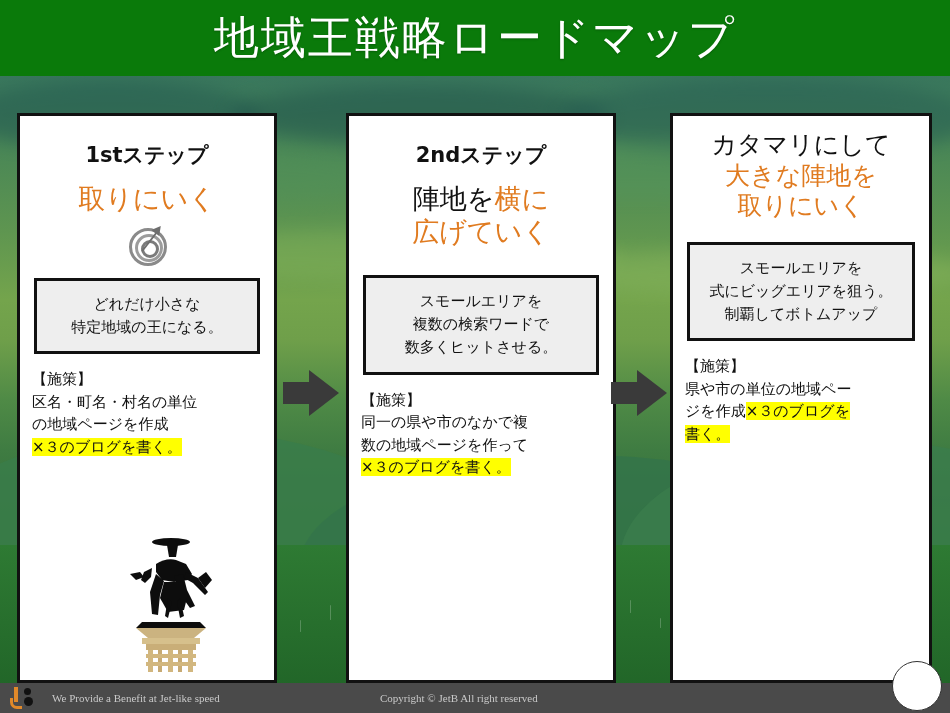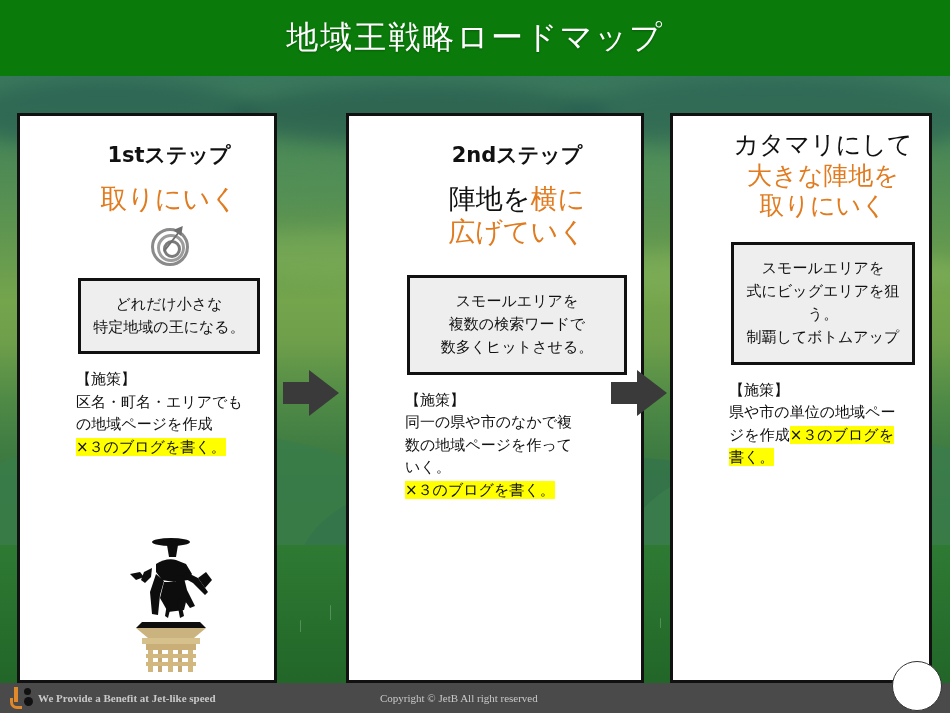--- a/index.html
+++ b/index.html
@@ -21,29 +21,29 @@
           #29772f 640px, #26702c 690px, #256e2b 713px);
   }
   .cloud{position:absolute;border-radius:50%;filter:blur(9px);opacity:.5;}
   .hill{position:absolute;border-radius:50% 50% 0 0 / 100% 100% 0 0;}
   .grass-blade{position:absolute;background:rgba(255,255,255,.22);
                width:1px;border-radius:1px;}
 
   
   .header{position:absolute;left:0;top:0;width:950px;height:76px;
           background:#0a7a0a;display:flex;align-items:center;justify-content:center;}
-  .header h1{margin:0;color:#ffffff;font-size:32px;font-weight:400;
+  .header h1{margin:0;color:#ffffff;font-size:45px;font-weight:400;
              letter-spacing:2px;font-family:"DejaVu Sans",sans-serif;
              text-shadow:0 1px 2px rgba(0,0,0,.25);}
 
   
   .panel{position:absolute;top:113px;height:570px;background:#ffffff;
-         border:3px solid #111;box-sizing:border-box;overflow:hidden;padding-left:44px;}
+         border:3px solid #111;box-sizing:border-box;overflow:hidden;}
   #panel-1{left:17px;width:260px;}
-  #panel-2{left:346px;width:298px;}
+  #panel-2{left:346px;width:270px;}
   #panel-3{left:670px;width:262px;}
 
   .step-label{text-align:center;font-weight:bold;font-size:21px;color:#111;
               margin-top:25px;font-family:"DejaVu Sans",sans-serif;}
   .headline{text-align:center;font-size:27px;line-height:1.22;color:#111;
             font-family:"DejaVu Serif",serif;font-weight:400;margin-top:14px;
             padding:0 6px;}
   .headline .hl{color:#e07b20;}
   .p3 .headline{font-size:25px;}
 
@@ -78,21 +78,21 @@
 
   
   .illus{position:absolute;}
   
   #illus-tower{left:92px;bottom:8px;width:118px;height:160px;}
 
   
   .footer{position:absolute;left:0;bottom:0;width:950px;height:30px;
           background:#4a4a4a;color:#c9c9c9;font-size:11px;
           display:flex;align-items:center;font-family:"Liberation Serif",serif;}
-  .footer .tagline{position:absolute;left:38px;font-weight:bold;}
+  .footer .tagline{position:absolute;left:52px;}
   .footer .copyright{position:absolute;left:380px;}
   .logo{position:absolute;left:10px;top:4px;width:30px;height:22px;}
   .logo .jbar{position:absolute;left:4px;top:0;width:4px;height:15px;background:#e0892a;}
   .logo .jhook{position:absolute;left:0px;top:11px;width:9px;height:8px;
                border:3px solid #e0892a;border-top:none;border-right:none;
                border-radius:0 0 0 7px;}
   .logo .dot1{position:absolute;left:14px;top:1px;width:7px;height:7px;
               border-radius:50%;background:#111;}
   .logo .dot2{position:absolute;left:14px;top:10px;width:9px;height:9px;
               border-radius:50%;background:#111;}
@@ -148,21 +148,21 @@
       </div>
     </div>
 
     <div class="notebox">
       <div>どれだけ小さな</div>
       <div>特定地域の王になる。</div>
     </div>
 
     <div class="measures">
       <div>【施策】</div>
-      <div>区名・町名・エリアでも</div>
+      <div>区名・町名・村名の単位</div>
       <div>の地域ページを作成</div>
       <div><span class="mark">×３のブログを書く。</span></div>
     </div>
 
     <div class="illus" id="illus-tower">
       <svg viewBox="0 0 118 160" width="118" height="160">
         <g fill="#0d0d0d">
           <ellipse cx="59" cy="30" rx="19" ry="4"></ellipse>
           <path d="M55 33 l3 -5 h5 l3 5 -2 12 -7 0 z"></path>
           <path d="M44 52 c6 -4 14 -6 20 -4 l10 4 6 10 -4 6 -14 2 -12 -2 -6 -8 z"></path>
@@ -207,21 +207,20 @@
     <div class="notebox" style="margin-top:26px;">
       <div>スモールエリアを</div>
       <div>複数の検索ワードで</div>
       <div>数多くヒットさせる。</div>
     </div>
 
     <div class="measures">
       <div>【施策】</div>
       <div>同一の県や市のなかで複</div>
       <div>数の地域ページを作って</div>
-      <div>いく。</div>
       <div><span class="mark">×３のブログを書く。</span></div>
     </div>
 
   </div>
 
   <div class="arrow" id="arrow-2">
     <div class="shaft"></div>
     <div class="head"></div>
   </div>
 

